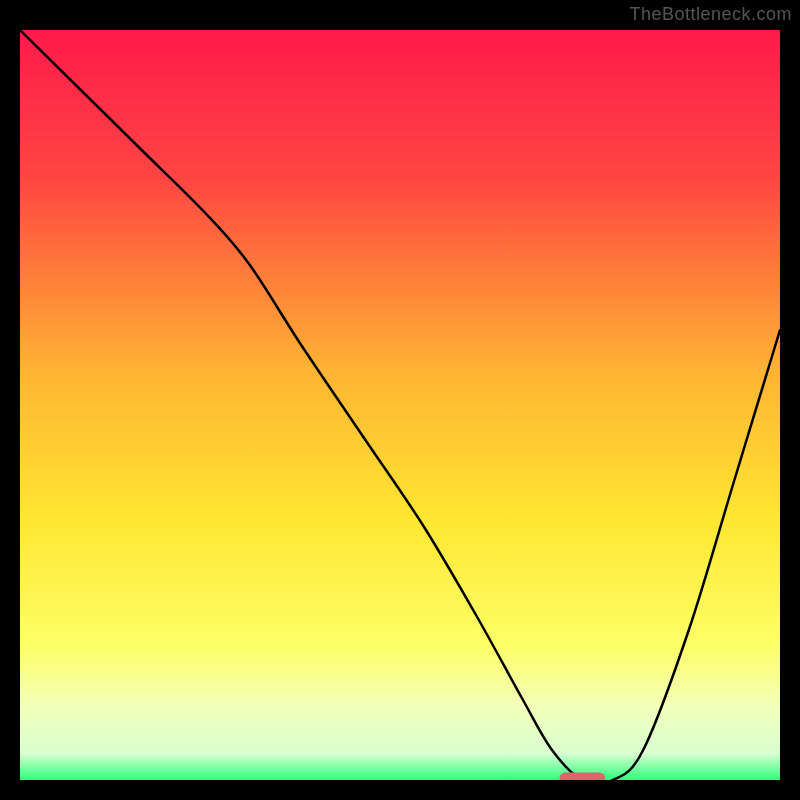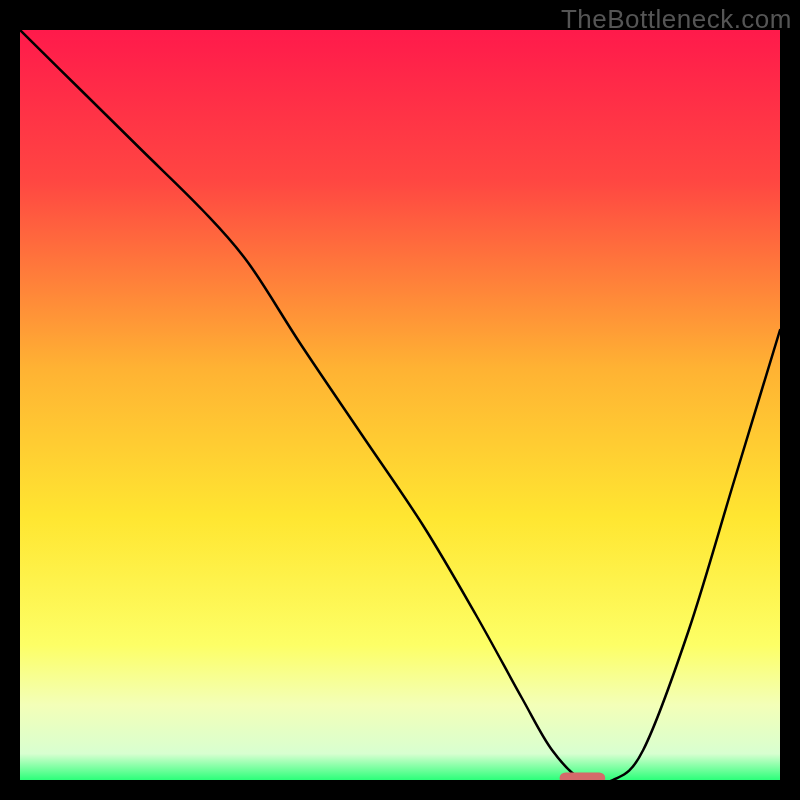--- a/index.html
+++ b/index.html
@@ -15,21 +15,21 @@
     position: relative;
     width: 800px;
     height: 800px;
     background: #000;
   }
   .watermark {
     position: absolute;
     top: 4px;
     right: 8px;
     color: #555;
-    font-size: 26px;
+    font-size: 18px;
     font-weight: 500;
     letter-spacing: 0.5px;
     z-index: 5;
   }
   .plot-area {
     position: absolute;
     left: 20px;
     top: 30px;
     width: 760px;
     height: 750px;

